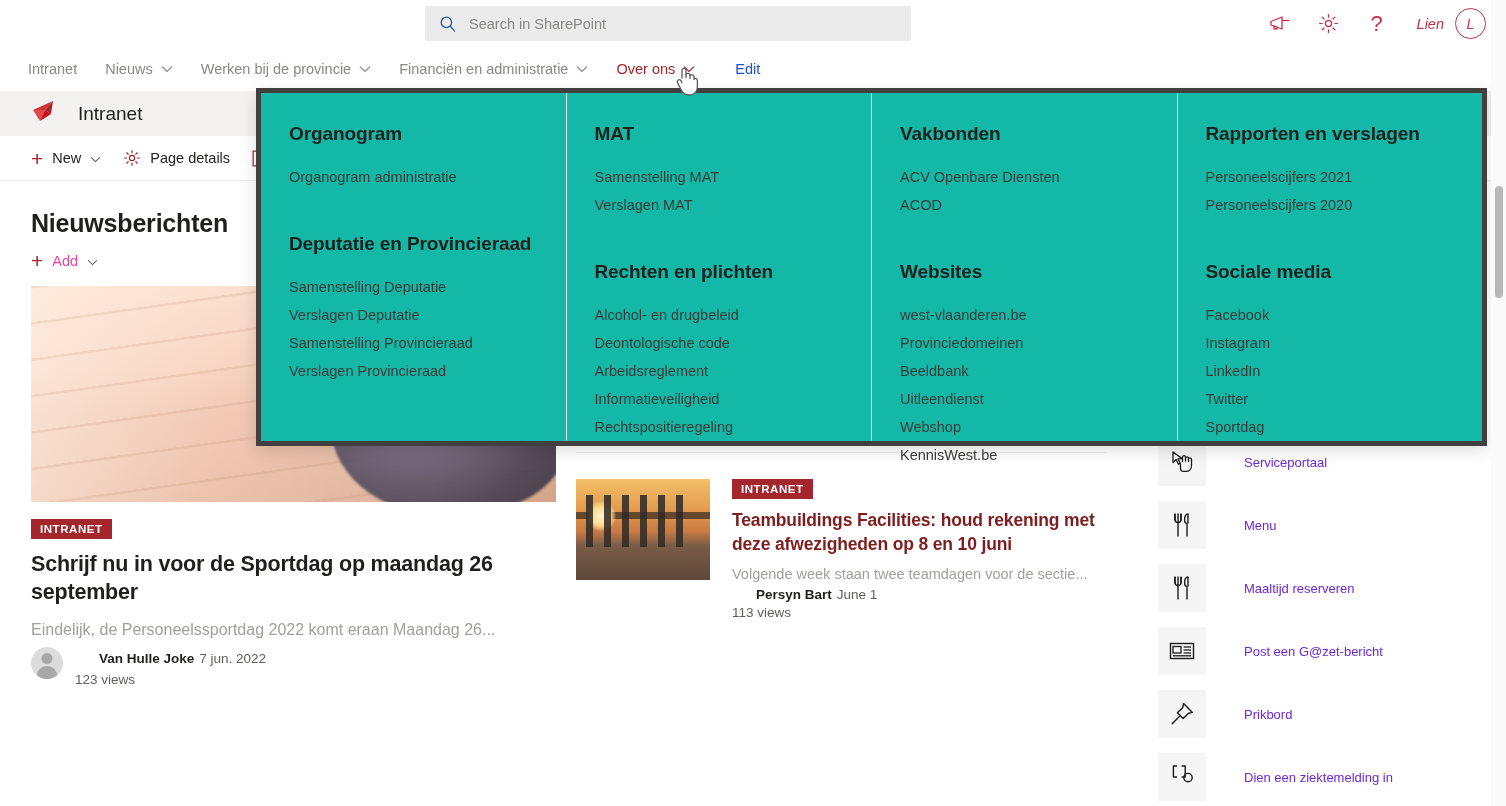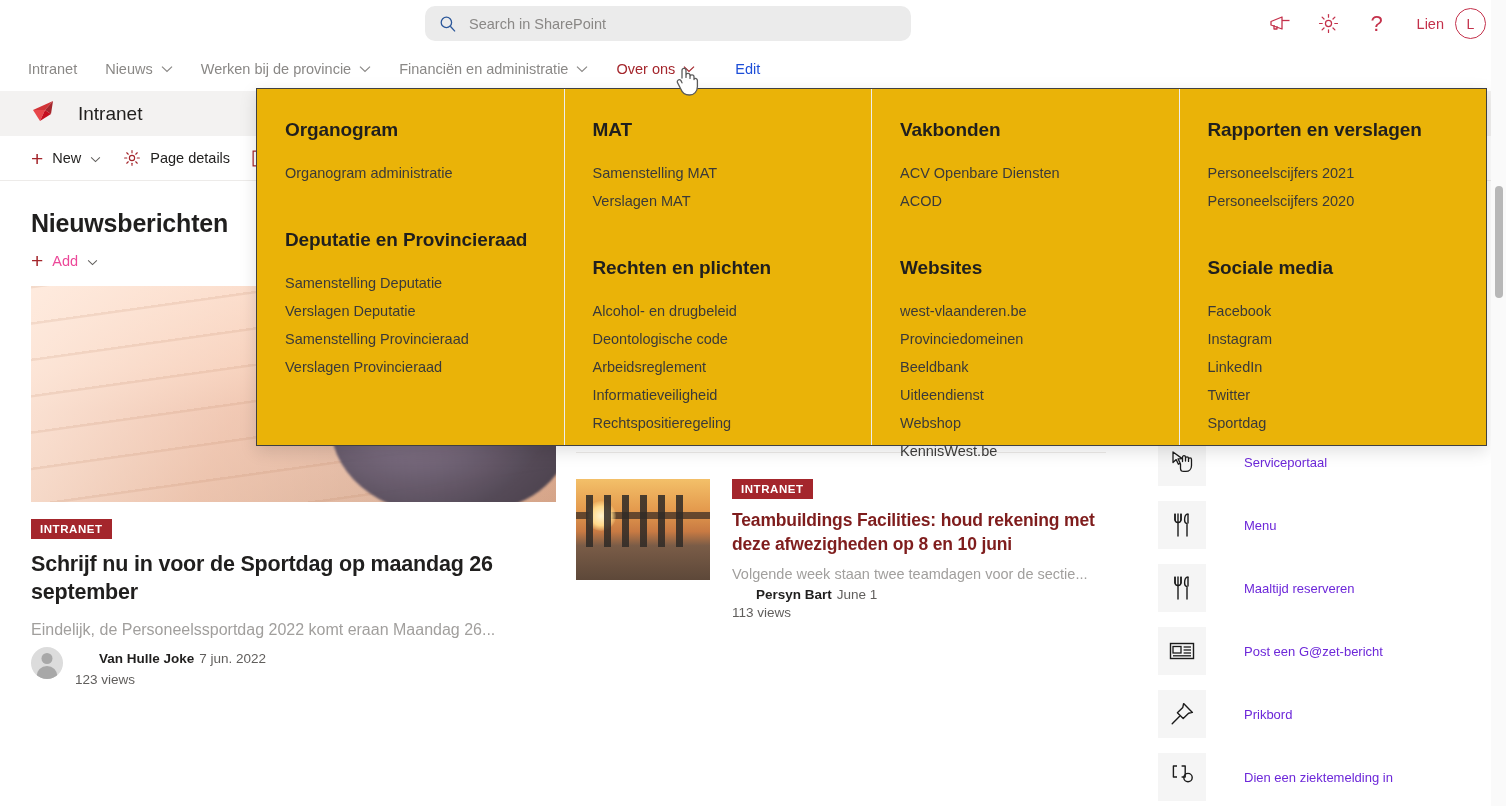--- a/index.html
+++ b/index.html
@@ -14,21 +14,21 @@
   
   .suitebar {
     position: absolute; top: 0; left: 0; width: 1506px; height: 47px;
     background: #ffffff;
     display: flex; align-items: center;
   }
   .search-box {
     position: absolute; left: 425px; top: 6px;
     width: 486px; height: 35px;
     background: #ebebeb;
-    border-radius: 10px;
+    border-radius: 2px;
     display: flex; align-items: center;
     padding-left: 14px;
     cursor: text;
   }
   .search-glass { width: 18px; height: 18px; flex: none; display:block; }
   .search-placeholder {
     margin-left: 12px; font-size: 14.5px; color: #8a8886;
     font-family: "Liberation Sans", sans-serif;
   }
   .suite-right {
@@ -36,21 +36,21 @@
     display: flex; align-items: center; gap: 0px;
   }
   .suite-icon {
     width: 48px; height: 47px; display: flex; align-items: center; justify-content: center;
     cursor: pointer; color: #c4314b;
   }
   .suite-icon svg { display: block; }
   .qmark { font-size: 22px; color: #c4314b; font-weight: 400; line-height: 1; }
   .suite-user {
     display: flex; align-items: center; gap: 11px; padding-left: 16px; padding-right: 6px;
-    height: 47px; cursor: pointer;
+    height: 47px; cursor: pointer; font-style: italic;
   }
   .suite-user-name { font-size: 14.5px; color: #c4314b; }
   .avatar {
     width: 31px; height: 31px; border-radius: 50%;
     border: 1.4px solid #c4314b; color: #c4314b;
     display: flex; align-items: center; justify-content: center;
     font-size: 14px;
   }
 
   
@@ -74,22 +74,22 @@
 
   .cursor-hand {
     position: absolute; left: 673px; top: 66px; width: 28px; height: 32px;
     z-index: 200; pointer-events: none;
   }
 
   
   .megamenu {
     position: absolute; top: 88px; left: 256px;
     width: 1231px; height: 358px;
-    background: #eab308;
-    border: 1px solid #404040;
+    background: #14b8a6;
+    border: 5px solid #404040;
     box-shadow: 0 5px 16px rgba(0,0,0,0.13);
     display: flex;
     z-index: 100;
   }
   .mm-col {
     flex: 1 1 0; padding: 30px 0 0 28px;
     border-right: 1px solid #ededed;
   }
   .mm-col:last-child { border-right: none; }
   .mm-group { margin-bottom: 42px; }

